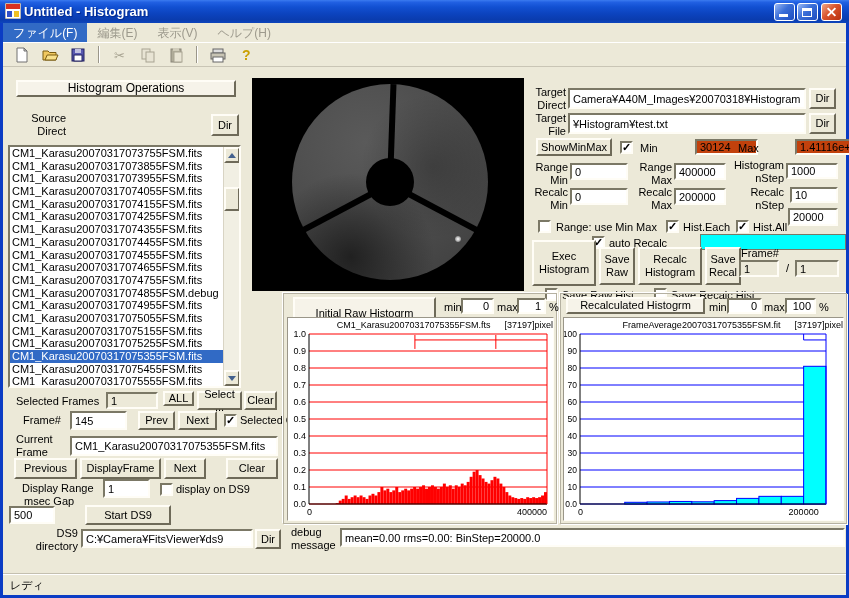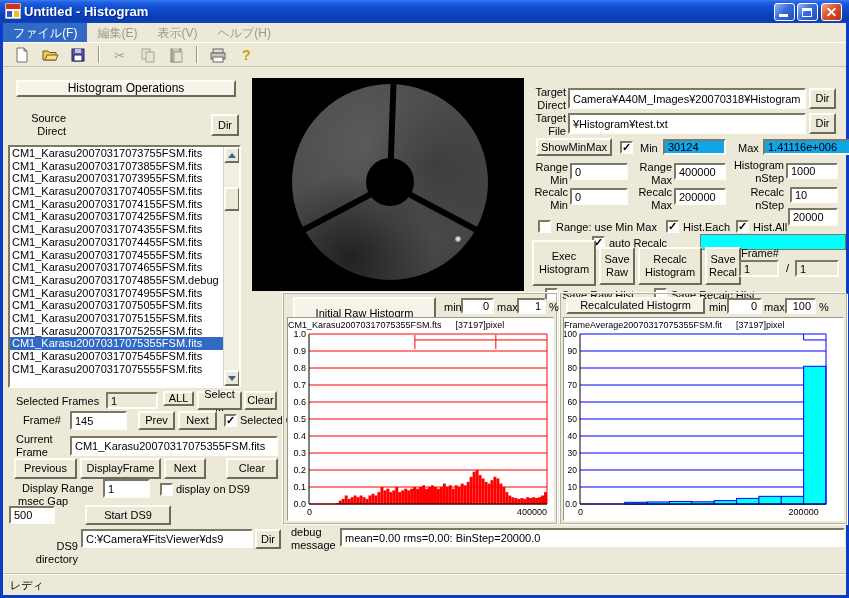--- a/index.html
+++ b/index.html
@@ -22,21 +22,21 @@
 .tbtn{width:22px;height:20px;display:flex;align-items:center;justify-content:center;}
 .tsep{width:2px;height:17px;border-left:1px solid #9a9689;border-right:1px solid #fff;margin:0 3px;}
 .sideL{left:0;top:23px;width:3px;height:572px;background:#0b3cc4;}
 .sideR{left:846px;top:23px;width:3px;height:572px;background:#0b3cc4;}
 .bottomB{left:0;top:595px;width:849px;height:3px;background:#0b3cc4;}
 .statusbar{left:3px;top:573px;width:843px;height:22px;border-top:1px solid #c4c0b0;box-shadow:0 1px 0 #fff inset;font-size:11px;padding:4px 7px;color:#000;}
 .btn{background:#ece9d8;border:2px solid;border-color:#fffdf6 #6e6a59 #6e6a59 #fffdf6;font-size:11px;display:flex;align-items:center;justify-content:center;white-space:pre-line;text-align:center;color:#000;line-height:1.15;cursor:default;}
 .hdr{background:#f6f3e9;font-size:12px;}
 .inp{background:#fff;border:2px solid;border-color:#7b7866 #fffdf6 #fffdf6 #7b7866;font-size:11px;padding:0 3px;color:#000;overflow:hidden;white-space:nowrap;display:flex;align-items:center;}
 .ro{background:#ece9d8;}
-.rodim{background:#0ea5e9;}
+.rodim{background:#c2410c;margin-left:32px;}
 .num{justify-content:flex-end;}
 .lbl{font-size:11px;color:#000;white-space:pre-line;line-height:1.15;}
 .r{text-align:right;}
 .cb{width:13px;height:13px;background:#fff;border:2px solid;border-color:#7b7866 #fffdf6 #fffdf6 #7b7866;font-size:11px;line-height:9px;font-weight:bold;text-align:center;color:#000;}
 .cb.on::after{content:"✓";}
 .list{background:#fff;border:2px solid;border-color:#7b7866 #fffdf6 #fffdf6 #7b7866;font-size:11px;overflow:hidden;padding-left:11px;}
 .list-inner{position:absolute;left:0;top:0;right:16px;bottom:0;overflow:hidden;}
 .list-item{height:12.7px;line-height:12.6px;padding-left:2px;white-space:nowrap;color:#000;}
 .list-item.sel{background:#316ac5;color:#fff;}
 .sb{position:absolute;right:0;top:0;width:16px;height:100%;background:#f1efe3;border-left:1px solid #d8d4c4;}
@@ -45,21 +45,21 @@
 .tri-up{width:0;height:0;border-left:4px solid transparent;border-right:4px solid transparent;border-bottom:5px solid #44618e;}
 .tri-down{width:0;height:0;border-left:4px solid transparent;border-right:4px solid transparent;border-top:5px solid #44618e;}
 .fits{background:#000;}
 .pupil{position:absolute;left:40px;top:6px;width:196px;height:196px;border-radius:50%;background:radial-gradient(circle at 30% 88%,rgba(0,0,0,.55) 0%,rgba(0,0,0,0) 38%),radial-gradient(circle at 72% 42%,rgba(0,0,0,.22) 0%,rgba(0,0,0,0) 40%),radial-gradient(circle at 38% 30%,#5a5a5a 0%,#4b4b4b 55%,#414141 85%,#393939 100%);}
 .hub{position:absolute;left:74px;top:74px;width:48px;height:48px;border-radius:50%;background:#000;}
 .vane{position:absolute;left:95px;top:0;width:6px;height:100px;background:#000;transform-origin:50% 100%;}
 .star{position:absolute;left:163px;top:152px;width:6px;height:6px;border-radius:50%;background:radial-gradient(#fff,#aaa 55%,rgba(60,60,60,0) 100%);}
 .cyanbar{background:#00ffff;border:1px solid #7b7866;}
 .chartbox{background:#fff;border:1px solid;border-color:#9a9689 #fffdf6 #fffdf6 #9a9689;}
 .groovebox{border:1px solid #b5b1a1;box-shadow:1px 1px 0 #fff,-1px -1px 0 #fff;}
-.ctitle{position:absolute;left:0;top:2px;width:100%;text-align:left;font-size:9px;color:#000;white-space:nowrap;}
+.ctitle{position:absolute;left:0;top:2px;width:100%;text-align:right;font-size:9px;color:#000;white-space:nowrap;}
 .ctitle .px{margin-left:14px;}
 </style>
 </head>
 <body>
 
 <div id="win">
 
   <div class="abs titlebar">
     <svg class="abs" style="left:5px;top:3px" width="16" height="16" viewBox="0 0 16 16">
         <rect width="16" height="16" fill="#fff" stroke="#777"></rect>
@@ -156,20 +156,21 @@
         <div class="list-item">CM1_Karasu20070317073755FSM.fits</div>
         <div class="list-item">CM1_Karasu20070317073855FSM.fits</div>
         <div class="list-item">CM1_Karasu20070317073955FSM.fits</div>
         <div class="list-item">CM1_Karasu20070317074055FSM.fits</div>
         <div class="list-item">CM1_Karasu20070317074155FSM.fits</div>
         <div class="list-item">CM1_Karasu20070317074255FSM.fits</div>
         <div class="list-item">CM1_Karasu20070317074355FSM.fits</div>
         <div class="list-item">CM1_Karasu20070317074455FSM.fits</div>
         <div class="list-item">CM1_Karasu20070317074555FSM.fits</div>
         <div class="list-item">CM1_Karasu20070317074655FSM.fits</div>
+        <div class="list-item">CM1_Karasu20070317074755FSM.fits</div>
         <div class="list-item">CM1_Karasu20070317074855FSM.debug</div>
         <div class="list-item">CM1_Karasu20070317074955FSM.fits</div>
         <div class="list-item">CM1_Karasu20070317075055FSM.fits</div>
         <div class="list-item">CM1_Karasu20070317075155FSM.fits</div>
         <div class="list-item">CM1_Karasu20070317075255FSM.fits</div>
         <div class="list-item sel">CM1_Karasu20070317075355FSM.fits</div>
         <div class="list-item">CM1_Karasu20070317075455FSM.fits</div>
         <div class="list-item">CM1_Karasu20070317075555FSM.fits</div>
       </div>
     <div class="sb">
@@ -202,25 +203,25 @@
 
   <div class="abs btn" style="left:14px;top:458px;width:63px;height:21px">Previous</div>
   <div class="abs btn" style="left:80px;top:458px;width:81px;height:21px">DisplayFrame</div>
   <div class="abs btn" style="left:164px;top:458px;width:42px;height:21px">Next</div>
   <div class="abs btn" style="left:226px;top:458px;width:52px;height:21px">Clear</div>
 
   <div class="abs lbl" style="left:22px;top:482px">Display Range</div>
   <div class="abs inp" style="left:103px;top:479px;width:47px;height:19px">1</div>
   <div class="abs cb" style="left:160px;top:483px"></div>
   <div class="abs lbl" style="left:176px;top:483px">display on DS9</div>
-  <div class="abs lbl" style="left:18px;top:495px">msec Gap</div>
+  <div class="abs lbl" style="left:24px;top:495px">msec Gap</div>
   <div class="abs inp" style="left:9px;top:506px;width:46px;height:18px">500</div>
   <div class="abs btn" style="left:85px;top:505px;width:86px;height:20px">Start DS9</div>
 
-  <div class="abs lbl r" style="left:26px;top:540px;width:52px">DS9
+  <div class="abs lbl r" style="left:26px;top:527px;width:52px">DS9
 directory</div>
   <div class="abs inp" style="left:81px;top:529px;width:172px;height:19px">C:¥Camera¥FitsViewer¥ds9</div>
   <div class="abs btn" style="left:255px;top:529px;width:26px;height:20px">Dir</div>
 
   <div class="abs fits" style="left:252px;top:78px;width:272px;height:213px">
     <div class="pupil">
       <div class="vane" style="transform:rotate(2deg)"></div>
       <div class="vane" style="transform:rotate(118deg)"></div>
       <div class="vane" style="transform:rotate(-118deg)"></div>
       <div class="hub"></div>

